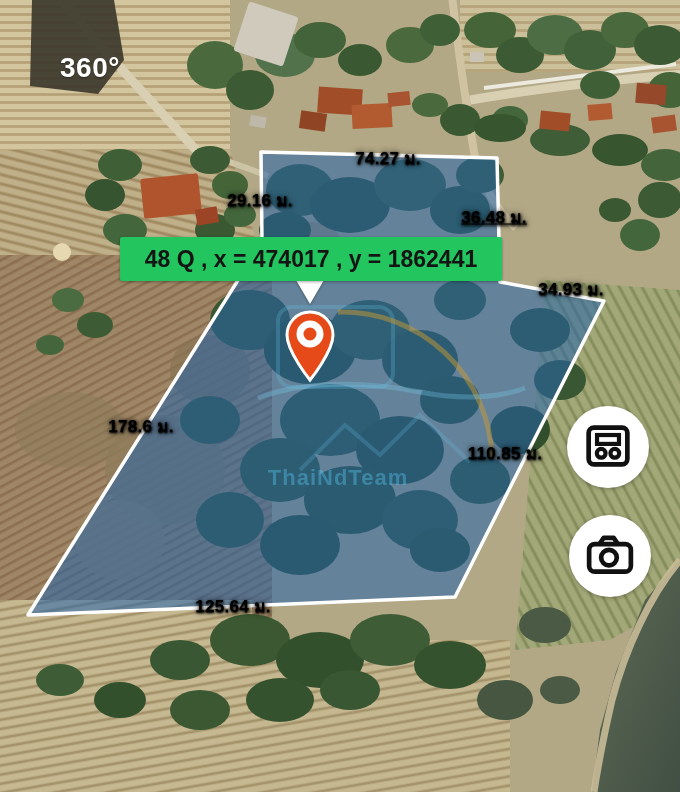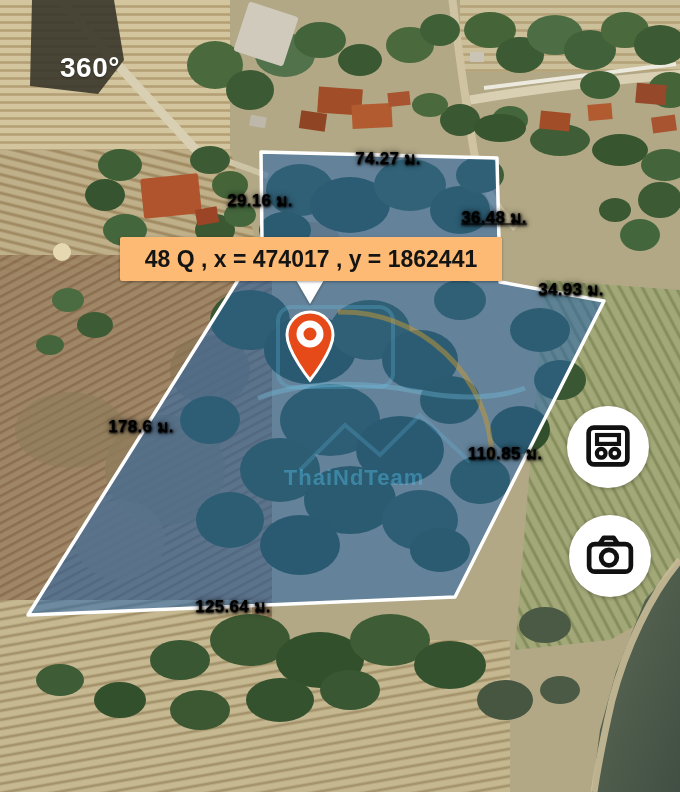--- a/index.html
+++ b/index.html
@@ -20,21 +20,21 @@
   .m1 { left:260px; top:199px; }
   .m2 { left:494px; top:216px;text-decoration:underline; }
   .m3 { left:543px; top:288px;margin-left:28px; }
   .m4 { left:141px; top:425px; }
   .m5 { left:505px; top:452px; }
   .m6 { left:220px; top:605px;margin-left:13px; }
 
   
   .callout {
     position:absolute; left:120px; top:237px; width:382px; height:44px;
-    background:#fdba74; border-radius:2px; box-shadow:0 1px 3px rgba(0,0,0,.35);
+    background:#22c55e; border-radius:2px; box-shadow:0 1px 3px rgba(0,0,0,.35);
     display:flex; align-items:center; justify-content:center;
     font-weight:700; font-size:23px; color:#141414; white-space:nowrap;
   }
   .callout-tip {
     position:absolute; left:296px; top:280px; width:0; height:0;
     border-left:14px solid transparent; border-right:14px solid transparent;
     border-top:24px solid #ffffff;
     filter:drop-shadow(0 2px 1px rgba(0,0,0,.25));
   }
 
@@ -49,21 +49,21 @@
   
   .pin { position:absolute; left:285px; top:310px; width:50px; height:74px; cursor:pointer; }
 
   
   .wm-brand {
     position:absolute; left:338px; top:434px; transform:translate(-50%,-50%);
     font-size:30px; font-weight:700; letter-spacing:9px;
     color:#6e4e1c; opacity:.5; white-space:nowrap;
   }
   .wm-sub {
-    position:absolute; left:354px; top:478px; transform:translate(-50%,-50%);
+    position:absolute; left:338px; top:478px; transform:translate(-50%,-50%);
     font-size:22px; font-weight:700; letter-spacing:1px;
     color:#55bfe8; opacity:.42; white-space:nowrap;
   }
 
   
   .fab {
     position:absolute; width:82px; height:82px; border-radius:50%;
     background:#ffffff; border:none; padding:0; cursor:pointer;
     display:flex; align-items:center; justify-content:center;
     box-shadow:0 1px 4px rgba(0,0,0,.28);

